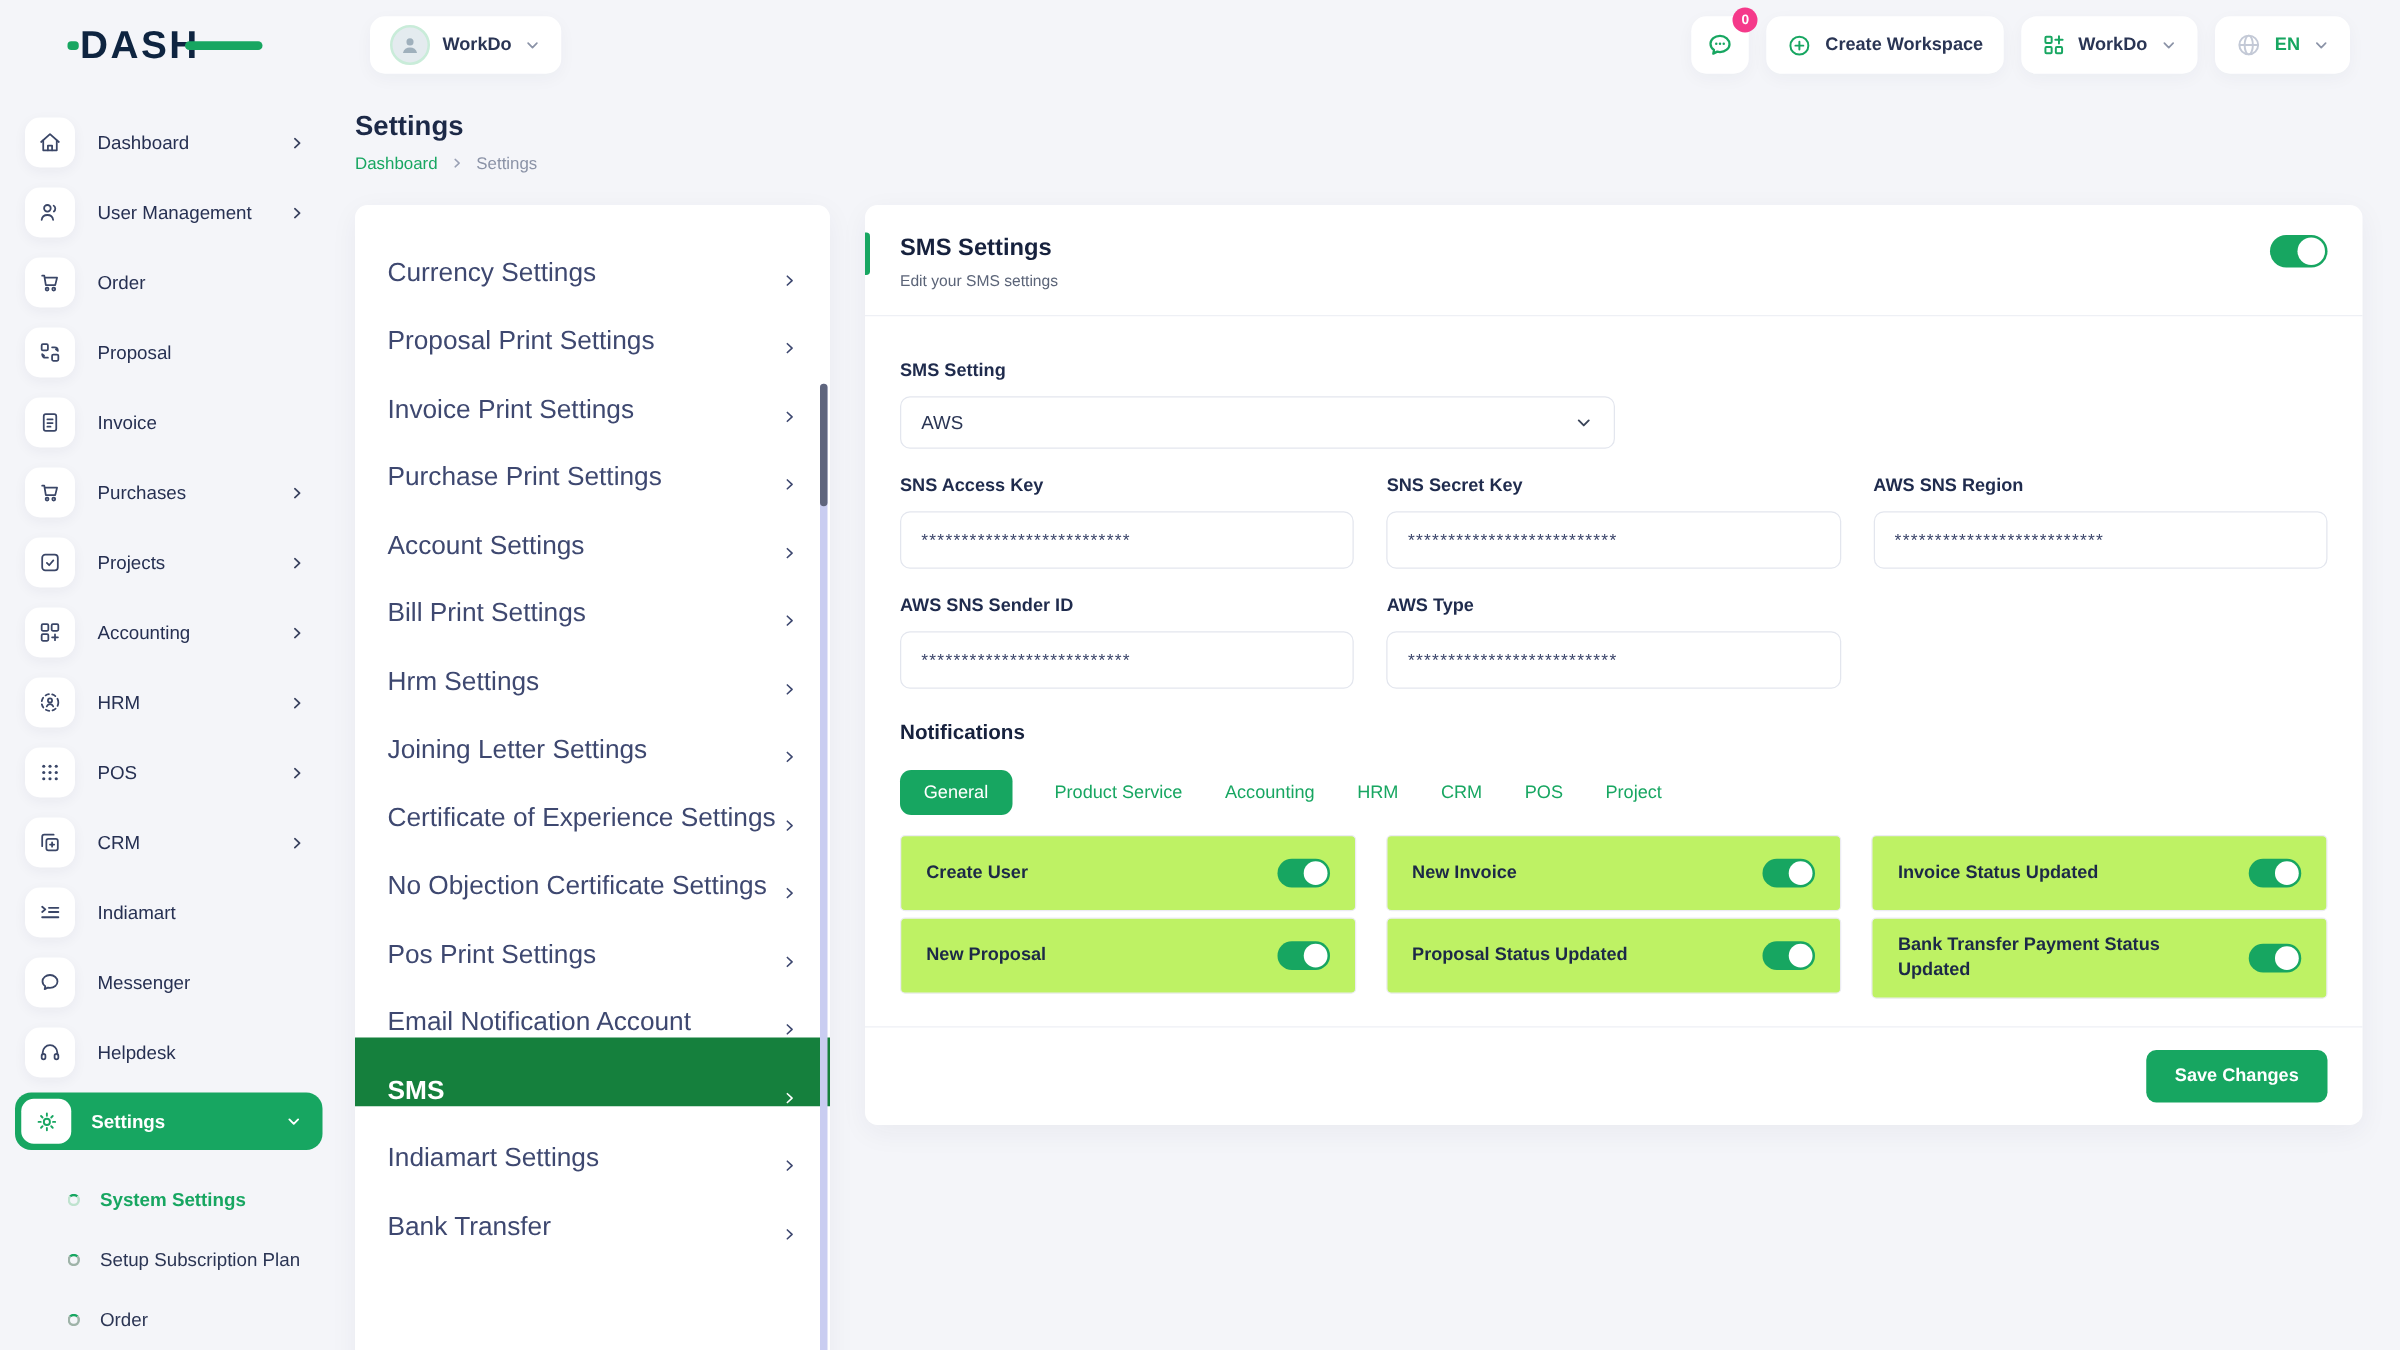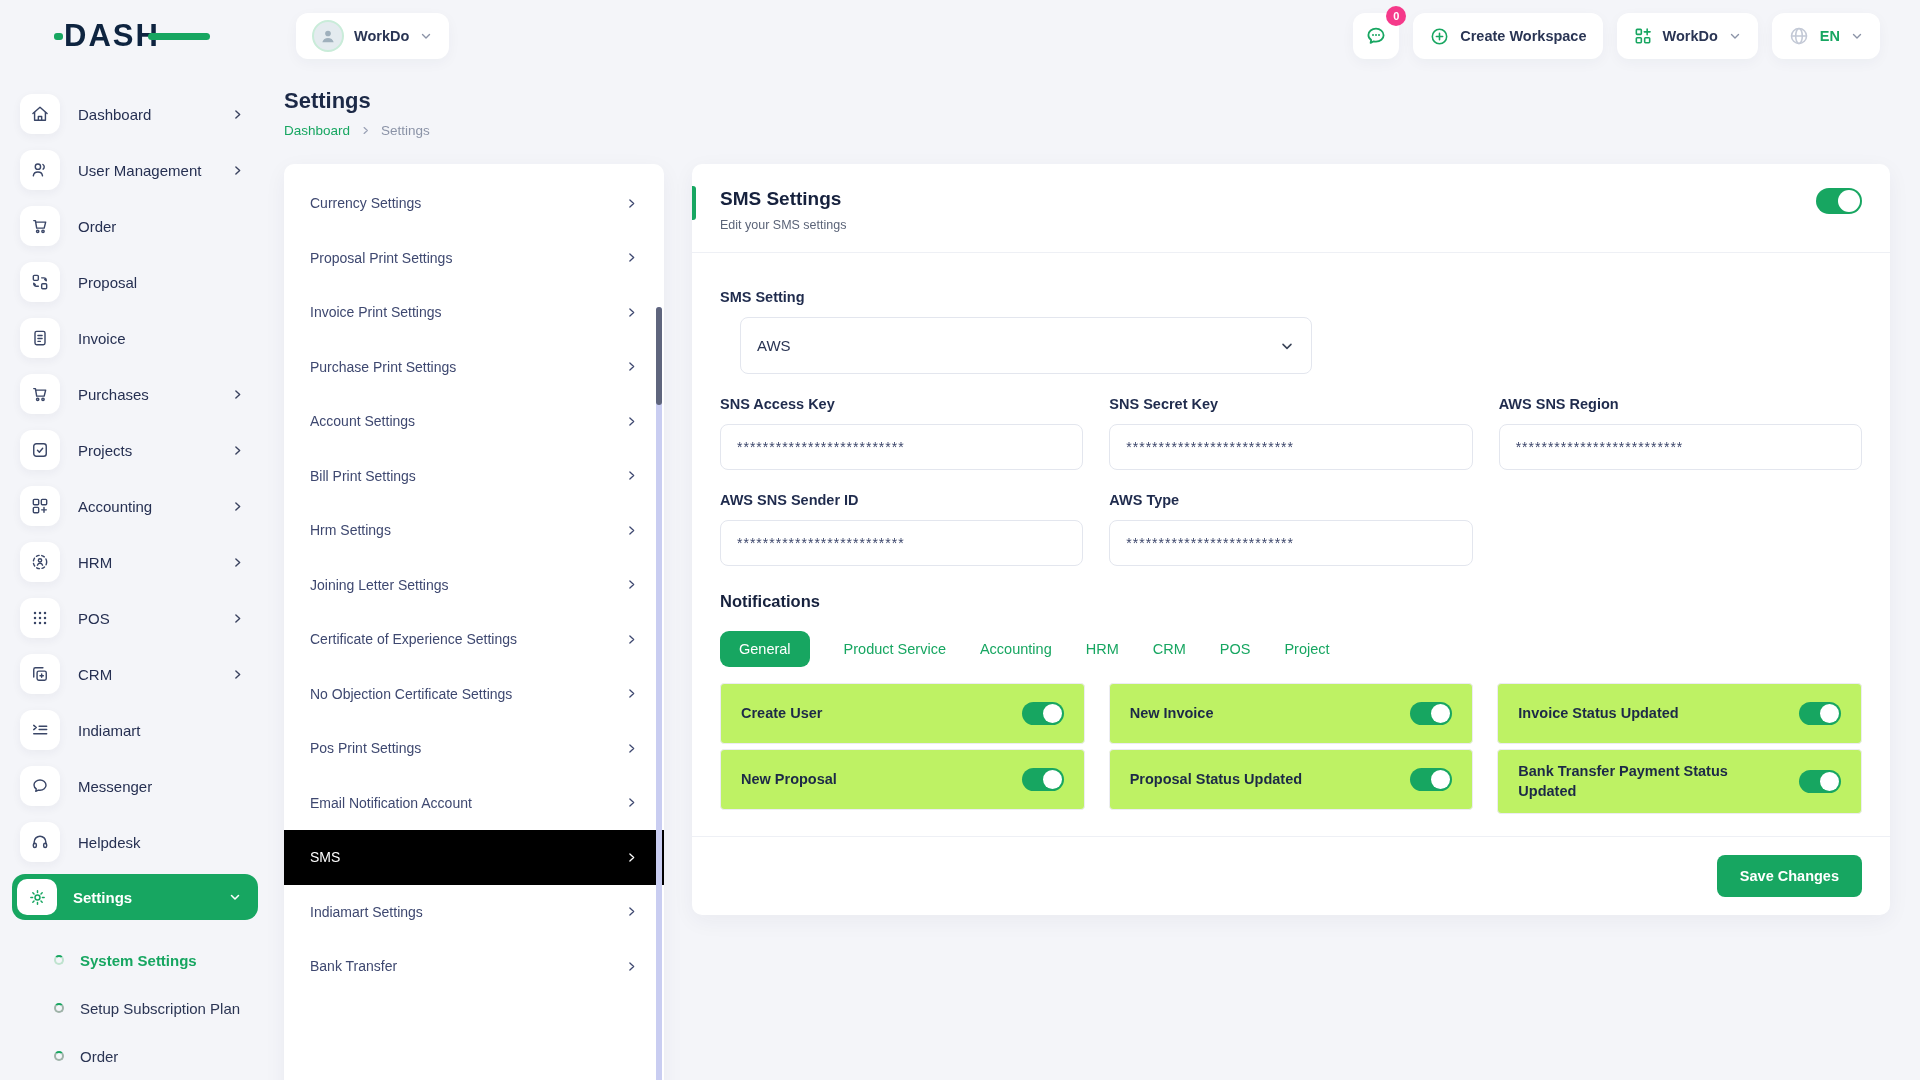--- a/index.html
+++ b/index.html
@@ -60,24 +60,24 @@
   .page-title { font-size:22px; font-weight:700; color:#1c2947; }
   .breadcrumb { display:flex; align-items:center; gap:10px; margin-top:9px; font-size:13.5px; }
   .breadcrumb a { color:#17a661; text-decoration:none; font-weight:500; cursor:pointer; }
   .crumb-sep { color:#9aa1b5; }
   .crumb-current { color:#8b93a7; }
   .cards-row { display:flex; gap:28px; margin-top:26px; align-items:flex-start; }
 
   
   .menu-card { width:380px; flex:0 0 380px; background:#fff; border-radius:10px;
     box-shadow:0 6px 22px rgba(30,40,80,0.05); padding:12px 0; position:relative; overflow:hidden; height:940px; }
-  .menu-row { height:54.5px; display:flex; align-items:center; justify-content:space-between;
-    padding:0 26px; font-size:14px; color:#3e4870; cursor:pointer; }
+  .menu-row { height:54.5px; display:flex; align-items:flex-end; justify-content:space-between;
+    padding:0 26px; font-size:21px; color:#3e4870; cursor:pointer; }
   .menu-row .m-chev { color:#3e4870; display:inline-flex; }
-  .menu-row.active { background:#000000; color:#fff; }
+  .menu-row.active { background:#15803d; color:#fff;font-weight:bold; }
   .menu-row.active .m-chev { color:#fff; }
   .menu-scroll-track { position:absolute; right:2px; top:143px; bottom:10px; width:6px; background:#c9cdf1; border-radius:3px; }
   .menu-scroll-thumb { position:absolute; top:0; left:0; width:6px; height:98px; background:#5f657d; border-radius:3px; }
 
   
   .panel-card { flex:1; background:#fff; border-radius:10px; box-shadow:0 6px 22px rgba(30,40,80,0.05); position:relative; }
   .panel-header { position:relative; padding:24px 28px 20px 28px; border-bottom:1px solid #eef0f5;
     display:flex; align-items:flex-start; justify-content:space-between; }
   .panel-accent { position:absolute; left:0; top:22px; width:4px; height:34px; background:#17a661; border-radius:0 3px 3px 0; }
   .panel-title { font-size:19px; font-weight:700; color:#16213d; }
@@ -85,23 +85,23 @@
   .switch { width:42px; height:23px; border-radius:12px; background:#d6dae4; position:relative; display:inline-block; cursor:pointer; flex:0 0 auto; }
   .switch.on { background:#17a661; }
   .switch .knob { position:absolute; top:2px; left:2px; width:19px; height:19px; border-radius:50%; background:#fff; }
   .switch.on .knob { left:auto; right:2px; }
   .switch.lg { width:46px; height:26px; border-radius:13px; }
   .switch.lg .knob { width:22px; height:22px; }
 
   .panel-body { padding:36px 28px 22px 28px; }
   .field-label { display:block; font-size:14.5px; font-weight:700; color:#1f2b4d; margin-bottom:12px; }
   .select {
-    width:572px; height:57px; border:1px solid #e3e6ee; border-radius:8px; background:#fff;
+    width:572px; height:42px; border:1px solid #e3e6ee; border-radius:8px; background:#fff;
     display:flex; align-items:center; justify-content:space-between; padding:0 16px 0 16px;
-    font-size:15px; color:#2a3554; cursor:pointer;margin-left:20px; }
+    font-size:15px; color:#2a3554; cursor:pointer; }
   .select .chev { color:#3a4458; }
   .fields-grid { display:grid; grid-template-columns:repeat(3, 1fr); column-gap:26px; row-gap:22px; margin-top:22px; max-width:1146px; }
   .txt-input { width:100%; height:46px; border:1px solid #e3e6ee; border-radius:8px; padding:0 16px;
     font-family:inherit; font-size:14px; color:#3c466b; letter-spacing:1px; background:#fff; }
 
   .notif-heading { font-size:16.5px; font-weight:700; color:#16213d; margin-top:26px; }
   .tabs { display:flex; align-items:center; gap:34px; margin-top:20px; }
   .tab { font-size:14.5px; font-weight:500; color:#17a661; cursor:pointer; padding:10px 0; }
   .tab.active { background:#17a661; color:#fff; border-radius:9px; padding:10px 19px; }
 

